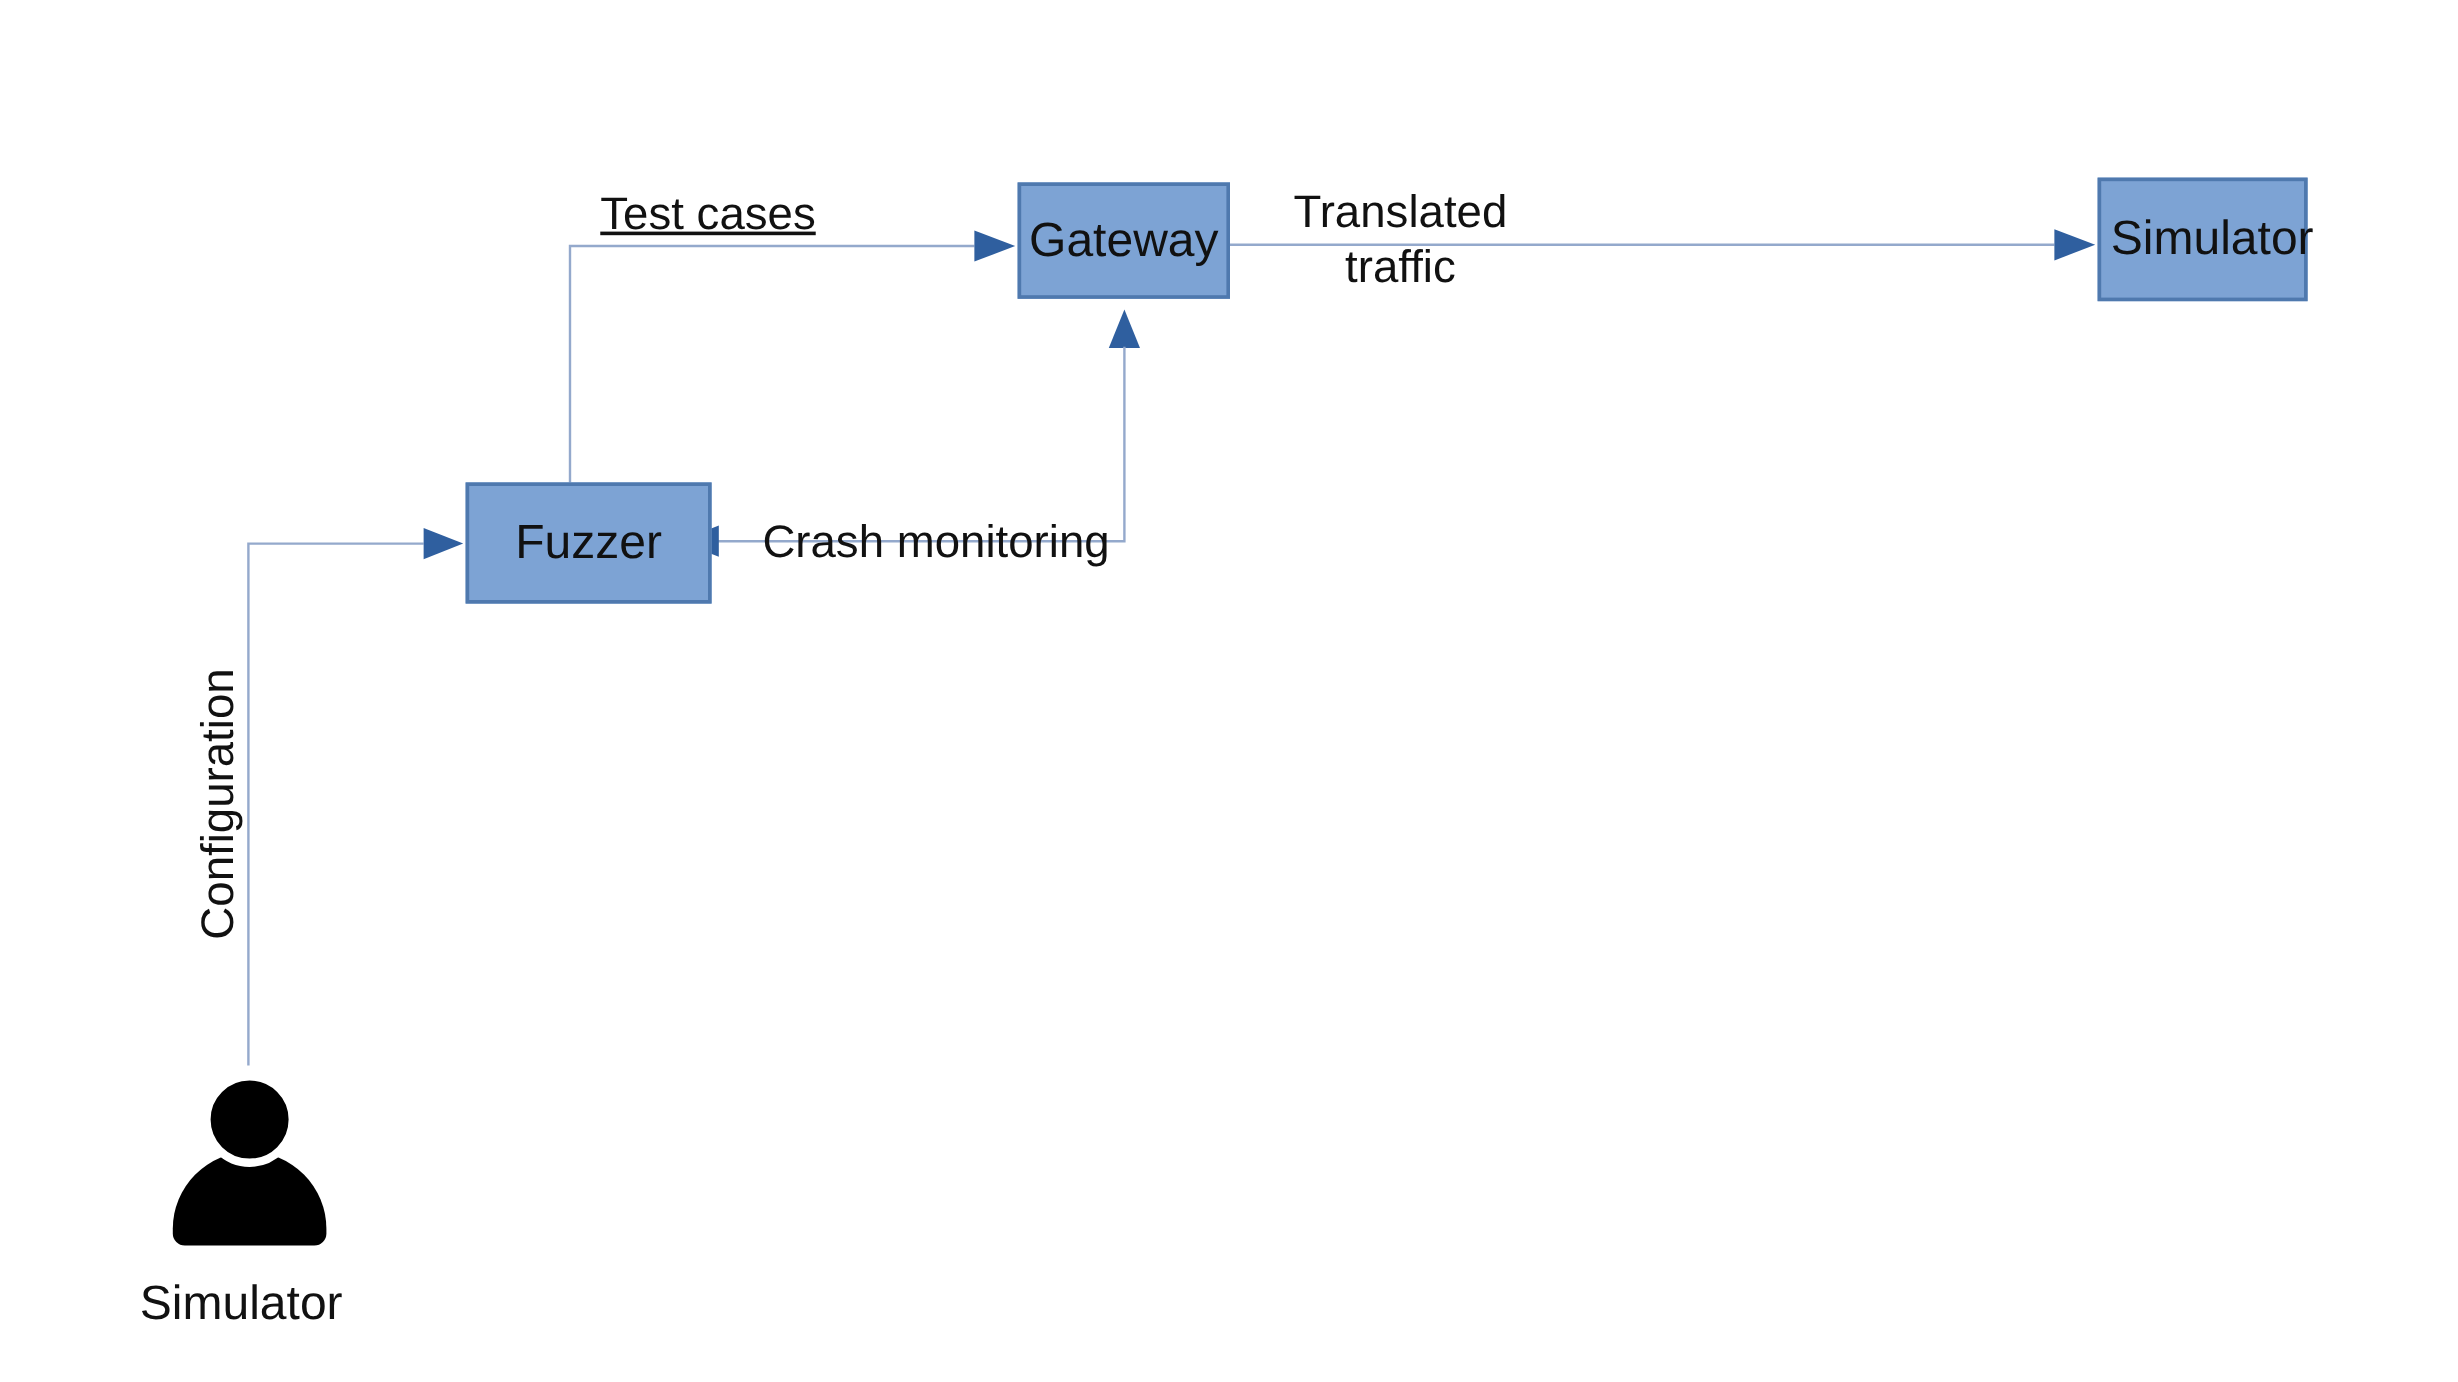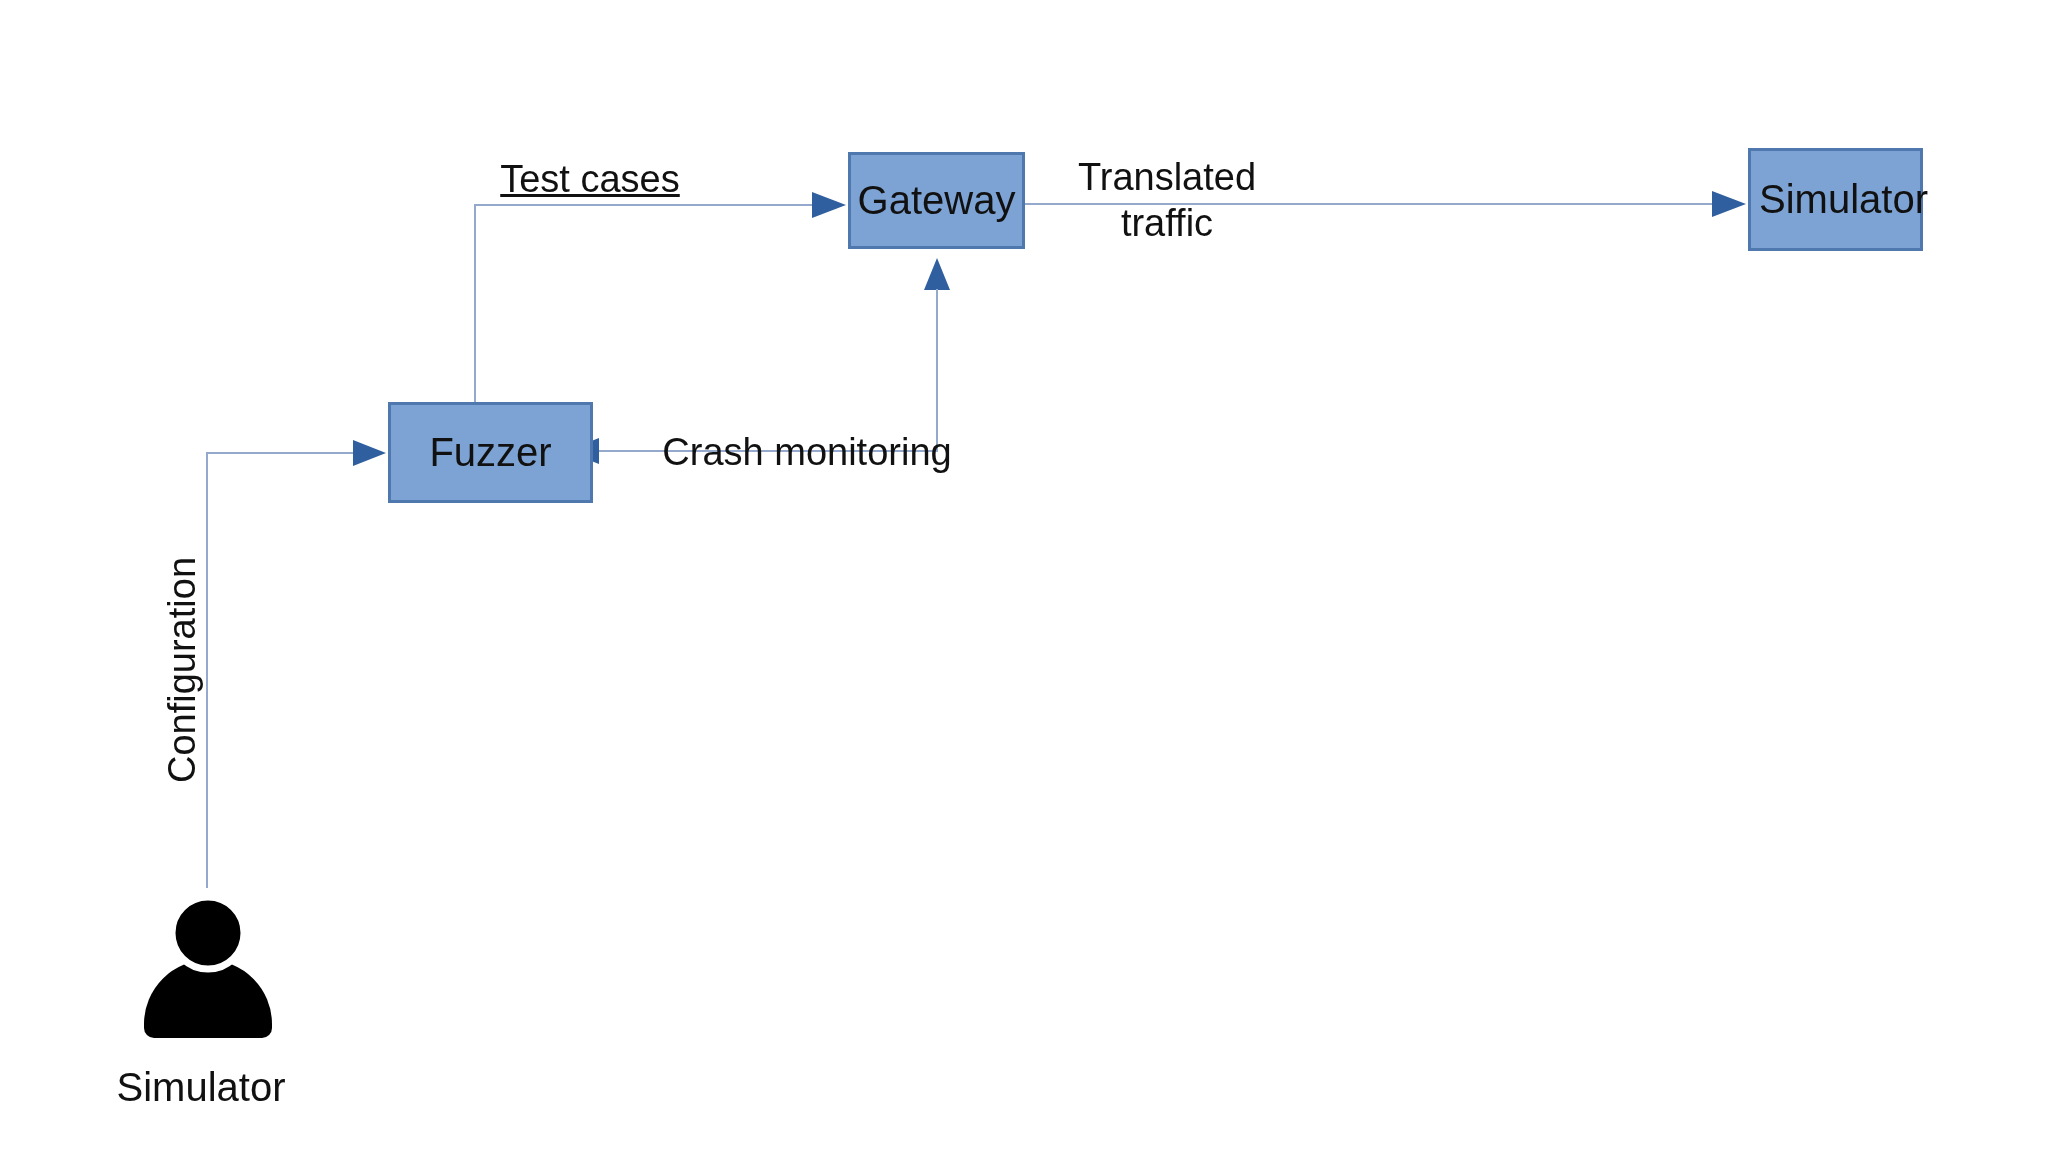--- a/index.html
+++ b/index.html
@@ -50,21 +50,21 @@
   .edge-label {
     position: absolute;
     transform: translate(-50%, -50%);
     font-size: 38px;
     line-height: 46px;
     text-align: center;
     color: var(--text, #111111);
   }
   .lbl-test-cases { left: 590px; top: 179px; white-space: nowrap; text-decoration: underline; }
   .lbl-translated { left: 1167px; top: 200px; width: 280px; }
-  .lbl-crash      { left: 807px;  top: 452px; width: 300px; }
+  .lbl-crash      { left: 780px;  top: 452px; width: 300px; }
   .lbl-configuration {
     left: 182px; top: 670px;
     white-space: nowrap;
     transform: translate(-50%, -50%) rotate(-90deg);
   }
   .actor {
     position: absolute;
     left: 0;
     top: 0;
     width: 2048px;

